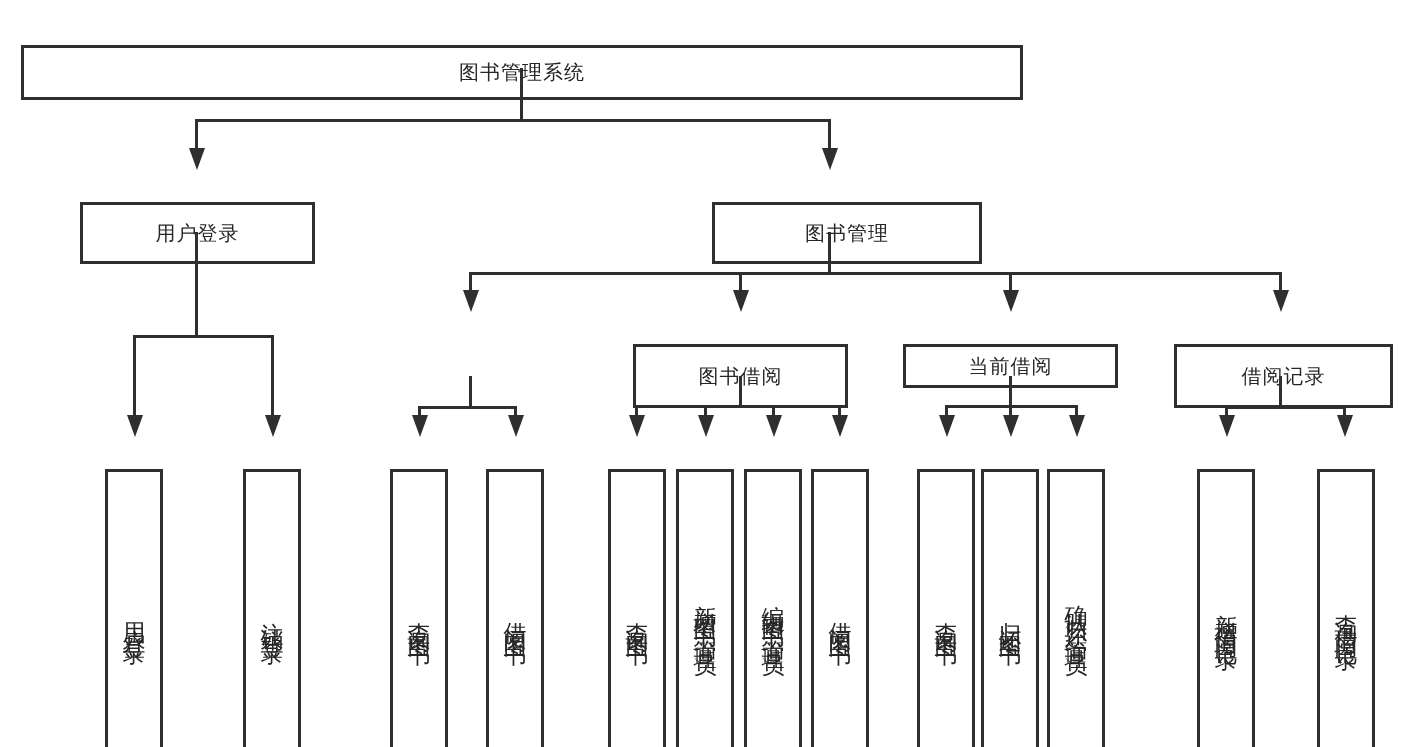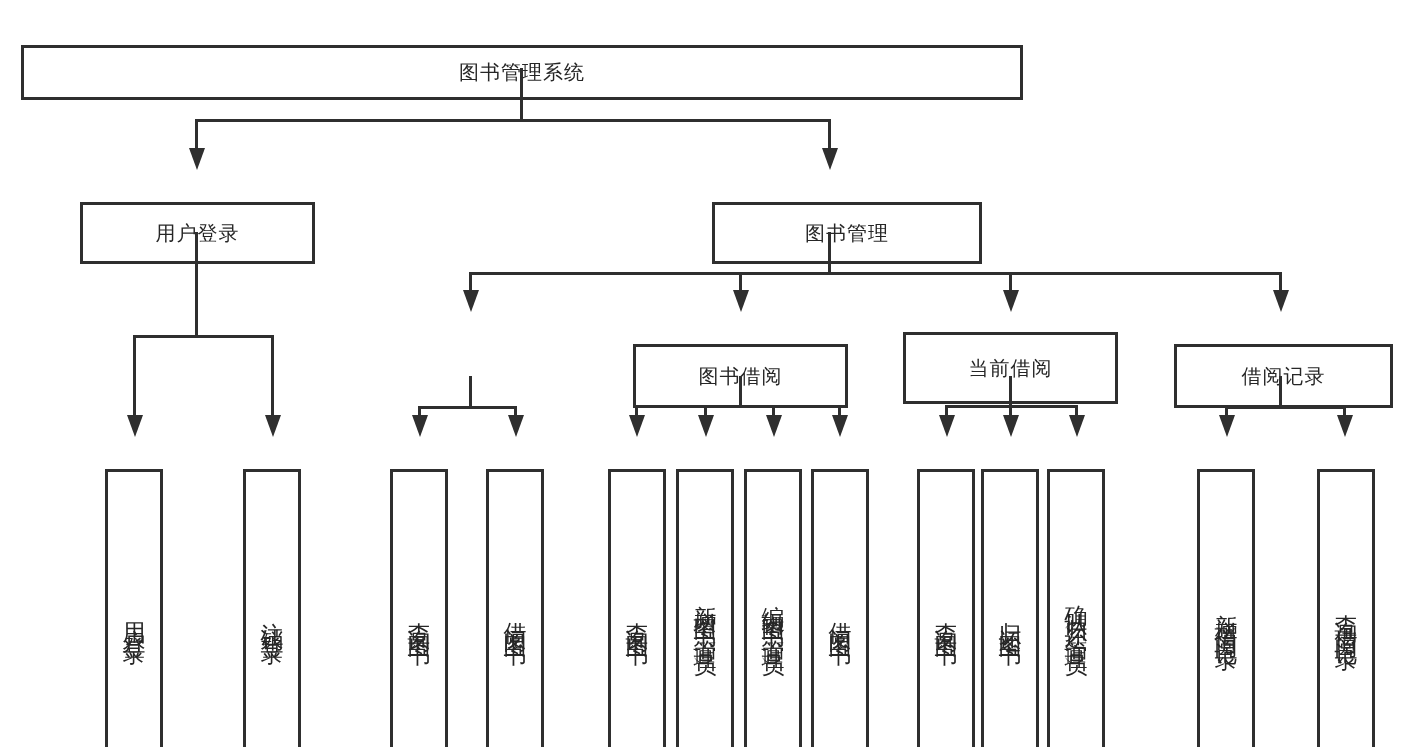--- a/index.html
+++ b/index.html
@@ -76,21 +76,21 @@
   <div class="vl" style="left:739px;top:272px;height:19px;"></div>
   <div class="arw" style="left:733px;top:290px;"></div>
   <div class="vl" style="left:1009px;top:272px;height:19px;"></div>
   <div class="arw" style="left:1003px;top:290px;"></div>
   <div class="vl" style="left:1279px;top:272px;height:19px;"></div>
   <div class="arw" style="left:1273px;top:290px;"></div>
 
   <div class="box box-h" style="left:633px;top:312px;width:215px;height:64px;">
     <span>图书借阅</span>
   </div>
-  <div class="box box-h" style="left:903px;top:300px;width:215px;height:72px;">
+  <div class="box box-h" style="left:903px;top:312px;width:215px;height:44px;">
     <span>当前借阅</span>
   </div>
   <div class="box box-h" style="left:1174px;top:312px;width:219px;height:64px;">
     <span>借阅记录</span>
   </div>
 
   <div class="vl" style="left:469px;top:376px;height:31px;"></div>
   <div class="hl" style="left:418px;top:406px;width:99px;"></div>
   <div class="vl" style="left:418px;top:406px;height:11px;"></div>
   <div class="arw" style="left:412px;top:415px;"></div>

